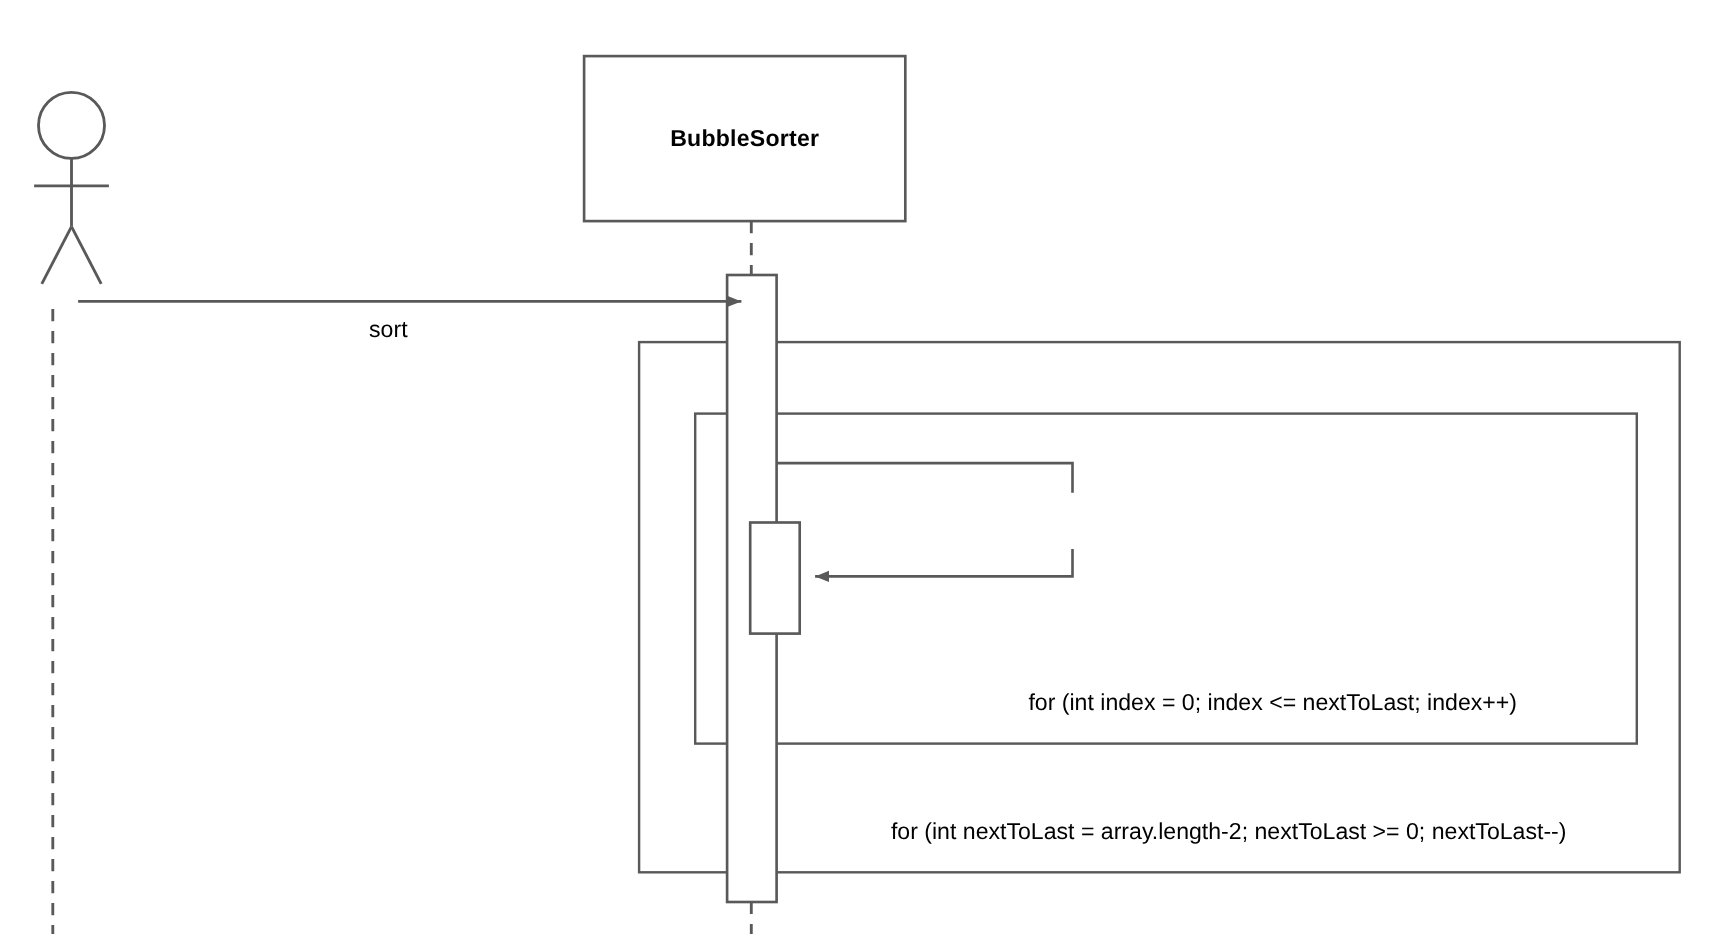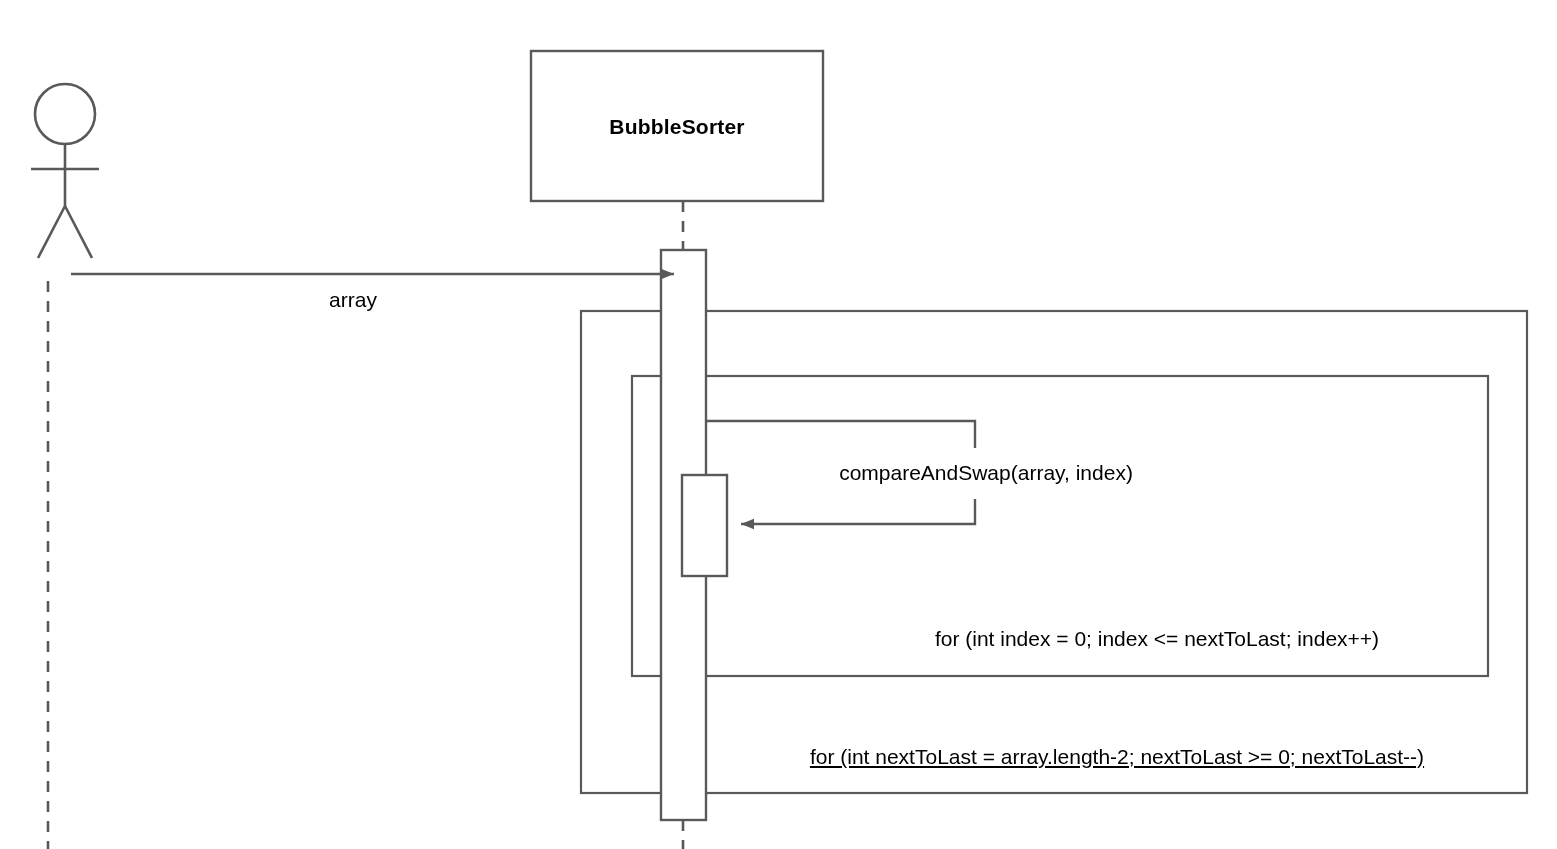--- a/index.html
+++ b/index.html
@@ -86,21 +86,20 @@
     </g>
 
     <rect x="661" y="214" width="45" height="570" fill="#ffffff" stroke="#595959" stroke-width="2.4"></rect>
     <rect x="682" y="439" width="45" height="101" fill="#ffffff" stroke="#595959" stroke-width="2.4"></rect>
 
     <line x1="71" y1="238" x2="674" y2="238" stroke="#595959" stroke-width="2.4" marker-end="url(#arrow-right)"></line>
   </svg>
 
   <div class="lbl lbl-participant center-x" style="left:677px; top:79px;">BubbleSorter</div>
 
-  <div class="lbl lbl-message center-x" style="left:353px; top:252px;">array</div>
+  <div class="lbl lbl-message center-x" style="left:353px; top:252px;">sort</div>
 
-  <div class="lbl lbl-message center-x" style="left:986px; top:425px;">compareAndSwap(array, index)</div>
 
   <div class="lbl lbl-frame center-x" style="left:1157px; top:591px;text-align:right;">for (int index = 0; index &lt;= nextToLast; index++)</div>
 
-  <div class="lbl lbl-frame center-x" style="left:1117px; top:709px;text-decoration:underline;">for (int nextToLast = array.length-2; nextToLast &gt;= 0; nextToLast--)</div>
+  <div class="lbl lbl-frame center-x" style="left:1117px; top:709px;">for (int nextToLast = array.length-2; nextToLast &gt;= 0; nextToLast--)</div>
 
 </div>
 
 </body></html>

